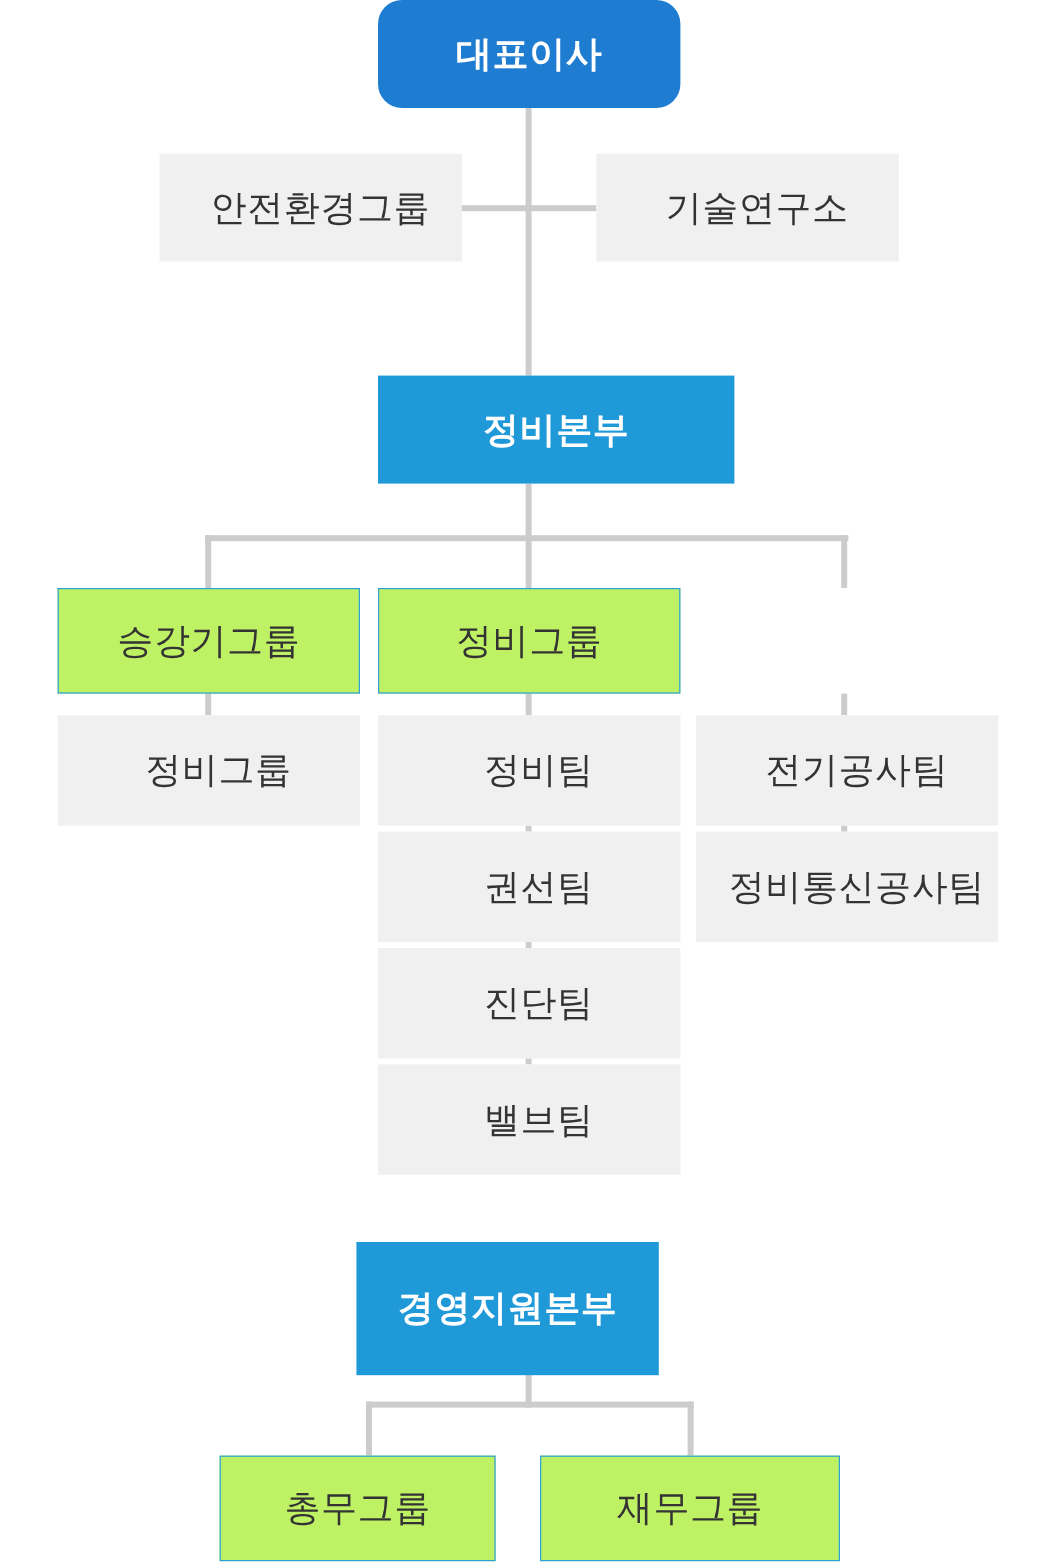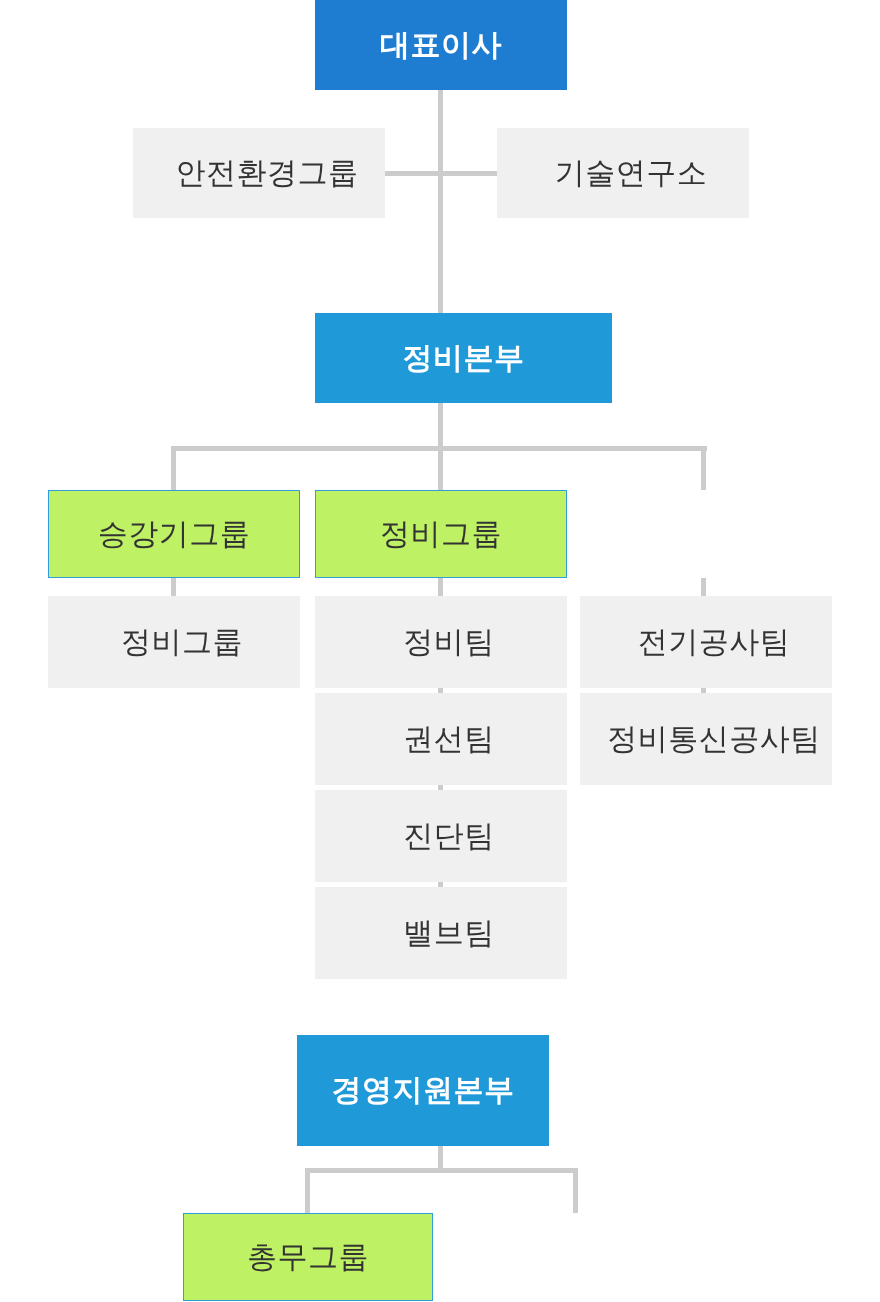--- a/index.html
+++ b/index.html
@@ -30,20 +30,21 @@
     font-size: 30px;
     font-weight: 500;
     color: var(--text_dark);
     letter-spacing: 0.5px;
     white-space: nowrap;
   }
   .box--ceo {
     background: var(--ceo_blue);
     color: var(--text_white);
     font-weight: 700;
+    border-radius: 20px;
   }
   .box--division {
     background: var(--division_blue);
     color: var(--text_white);
     font-weight: 700;
   }
   .box--gray { background: var(--box_gray); padding-left: 16px; }
   .box--outlined {
     background: #bef264;
     border: 1px solid var(--outline_blue);
@@ -95,15 +96,16 @@
   <div class="box box--gray" style="left:315px; top:596px; width:252px; height:92px;">정비팀</div>
   <div class="box box--gray" style="left:315px; top:693px; width:252px; height:92px;">권선팀</div>
   <div class="box box--gray" style="left:315px; top:790px; width:252px; height:92px;">진단팀</div>
   <div class="box box--gray" style="left:315px; top:887px; width:252px; height:92px;">밸브팀</div>
 
   <div class="box box--gray" style="left:580px; top:596px; width:252px; height:92px;">전기공사팀</div>
   <div class="box box--gray" style="left:580px; top:693px; width:252px; height:92px;">정비통신공사팀</div>
 
   <div class="box box--division" style="left:297px; top:1035px; width:252px; height:111px;">경영지원본부</div>
 
-  <div class="box box--outlined" style="left:183px; top:1213px; width:250px; height:88px;">총무그룹</div>
+  <div class="box box--outlined" style="left:183px; top:1213px; width:230px; height:88px;">총무그룹</div>
+  <div class="box box--outlined" style="left:450px; top:1213px; width:250px; height:88px;">재무그룹</div>
 
 </div>
 
 </body></html>

